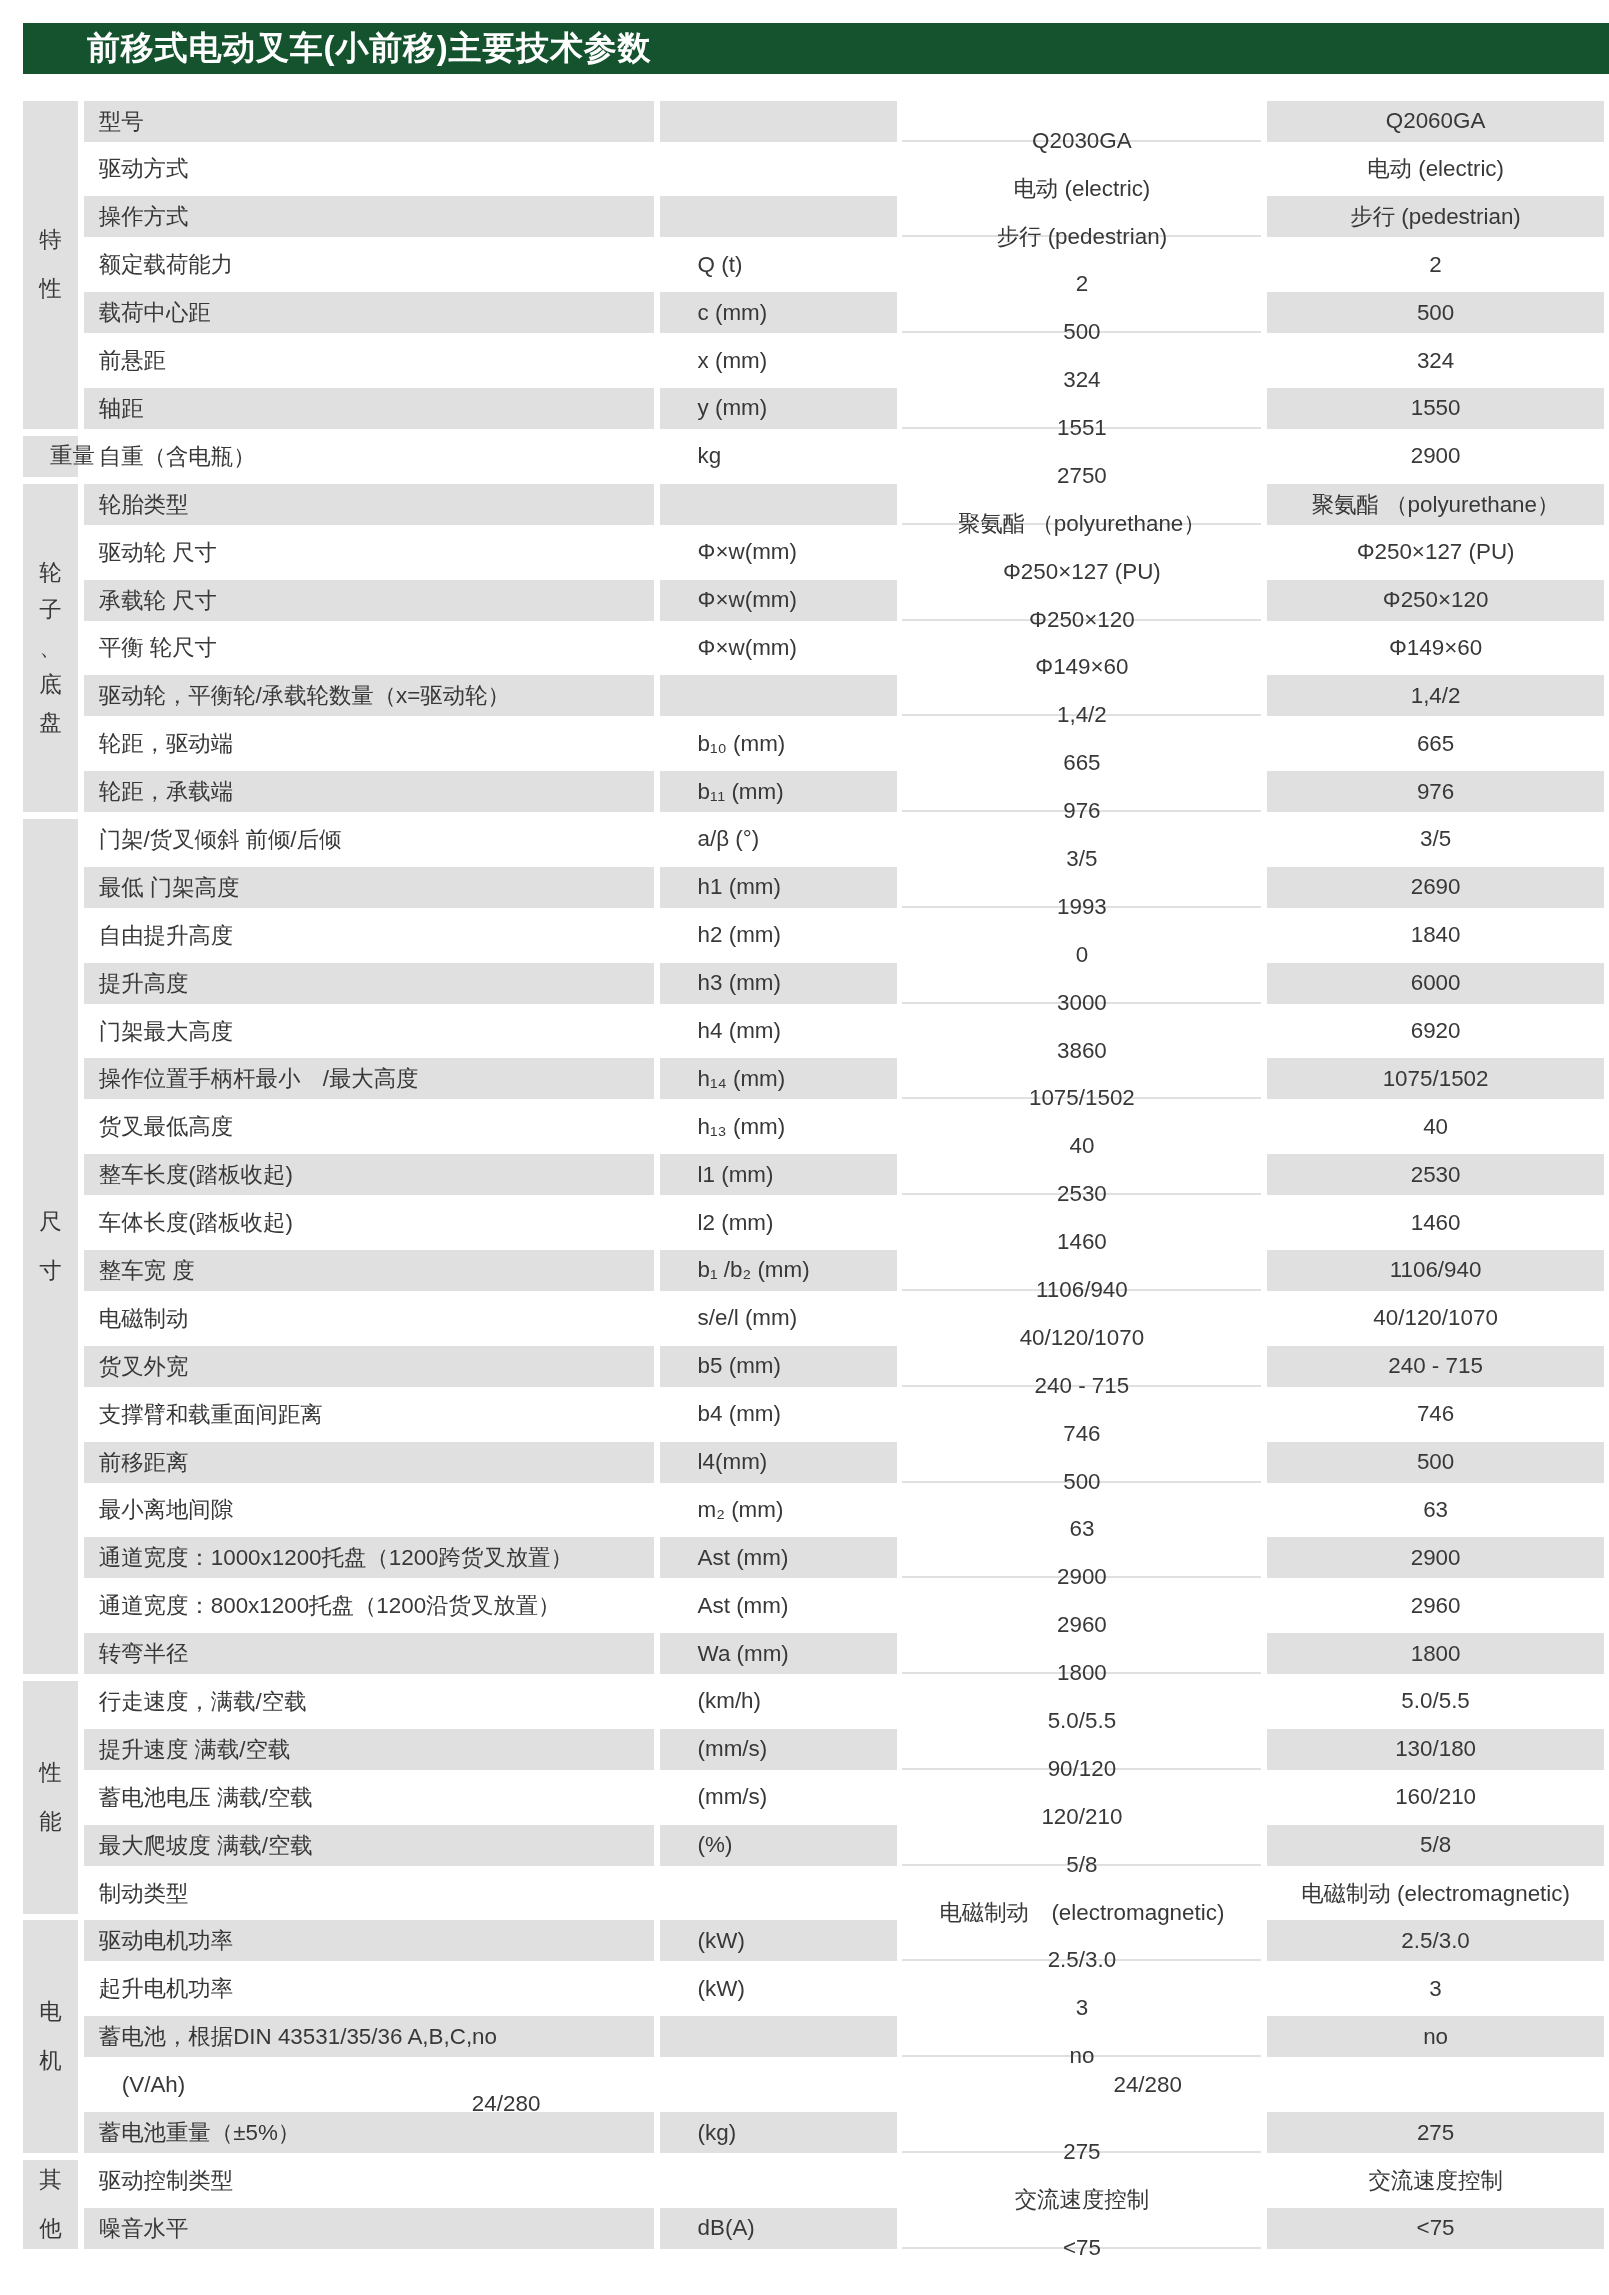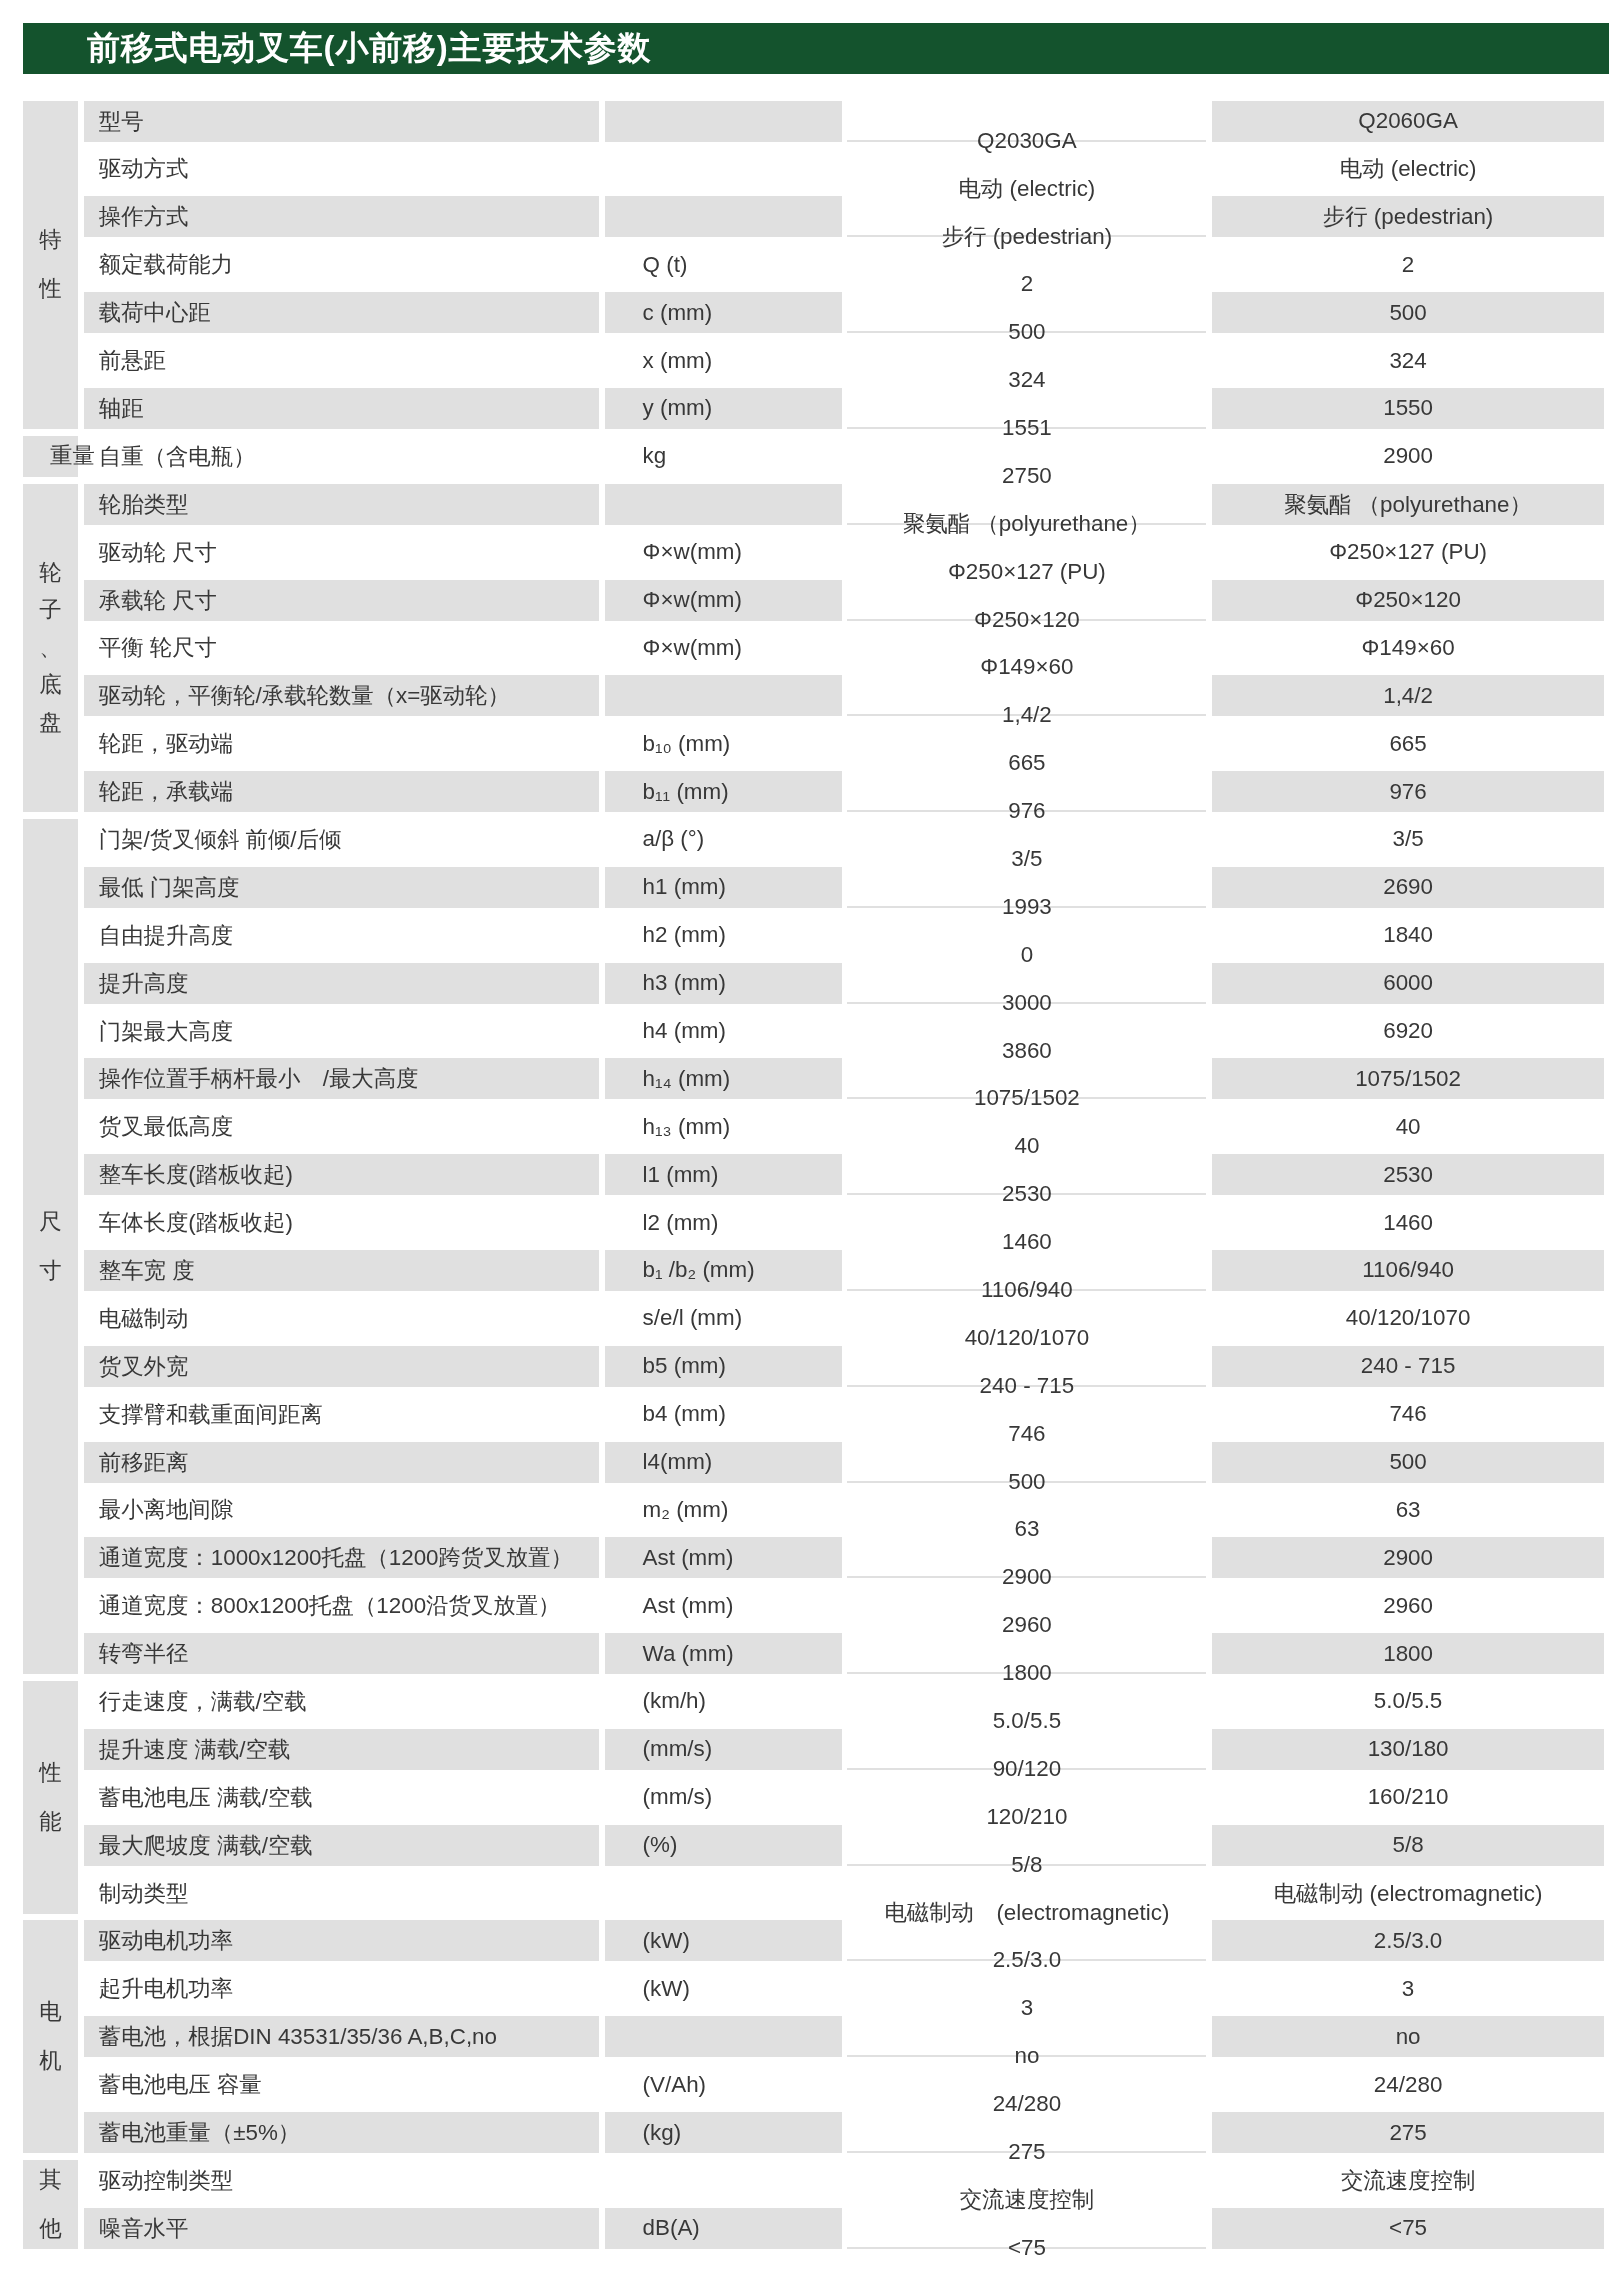--- a/index.html
+++ b/index.html
@@ -51,21 +51,21 @@
   .row { display: flex; column-gap: 5.8px; height: 41px; }
 
   .cell {
     display: flex; align-items: center;
     font-size: 22.4px;
     background: transparent;
     white-space: nowrap;
   }
   .row.gray .cell { background: #e0e0e0; }
 
-  .c-param { width: 515px; padding-left: 15px; }
+  .c-param { width: 570px; padding-left: 15px; }
   .c-unit  { width: 237px; padding-left: 38px; }
   .c-val1  { width: 359px; justify-content: center; margin-top: 39px; }
   .c-val2  { flex: 1; justify-content: center; }
 </style>
 </head>
 <body>
 
 <div class="title-bar">
   <span class="title-text">前移式电动叉车(小前移)主要技术参数</span>
 </div>
@@ -359,21 +359,20 @@
           <div class="cell c-val1">3</div>
           <div class="cell c-val2">3</div>
         </div>
         <div class="row gray">
           <div class="cell c-param">蓄电池，根据DIN 43531/35/36 A,B,C,no</div>
           <div class="cell c-unit"></div>
           <div class="cell c-val1">no</div>
           <div class="cell c-val2">no</div>
         </div>
         <div class="row">
-          <div class="cell c-param">蓄电池电压  容量</div>
           <div class="cell c-unit">(V/Ah)</div>
           <div class="cell c-val1">24/280</div>
           <div class="cell c-val2">24/280</div>
         </div>
         <div class="row gray">
           <div class="cell c-param">蓄电池重量（±5%）</div>
           <div class="cell c-unit">(kg)</div>
           <div class="cell c-val1">275</div>
           <div class="cell c-val2">275</div>
         </div>

